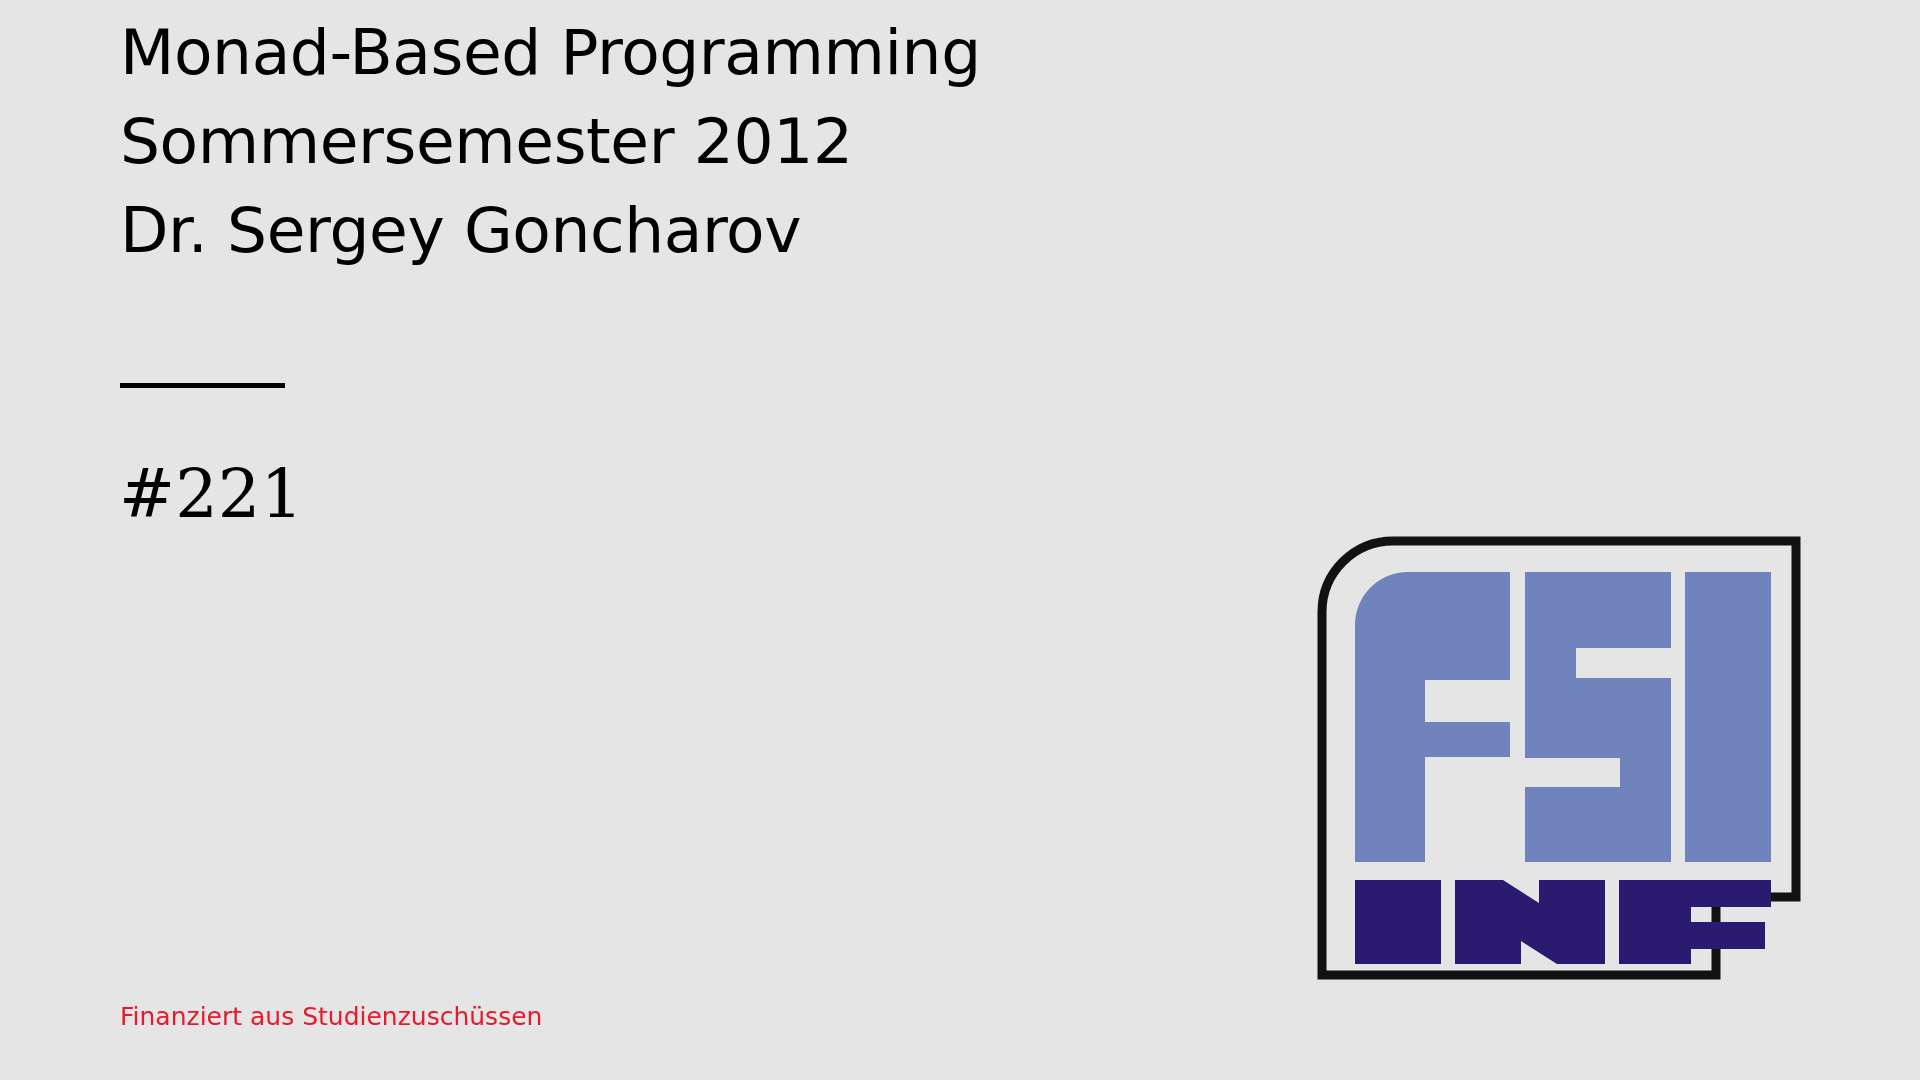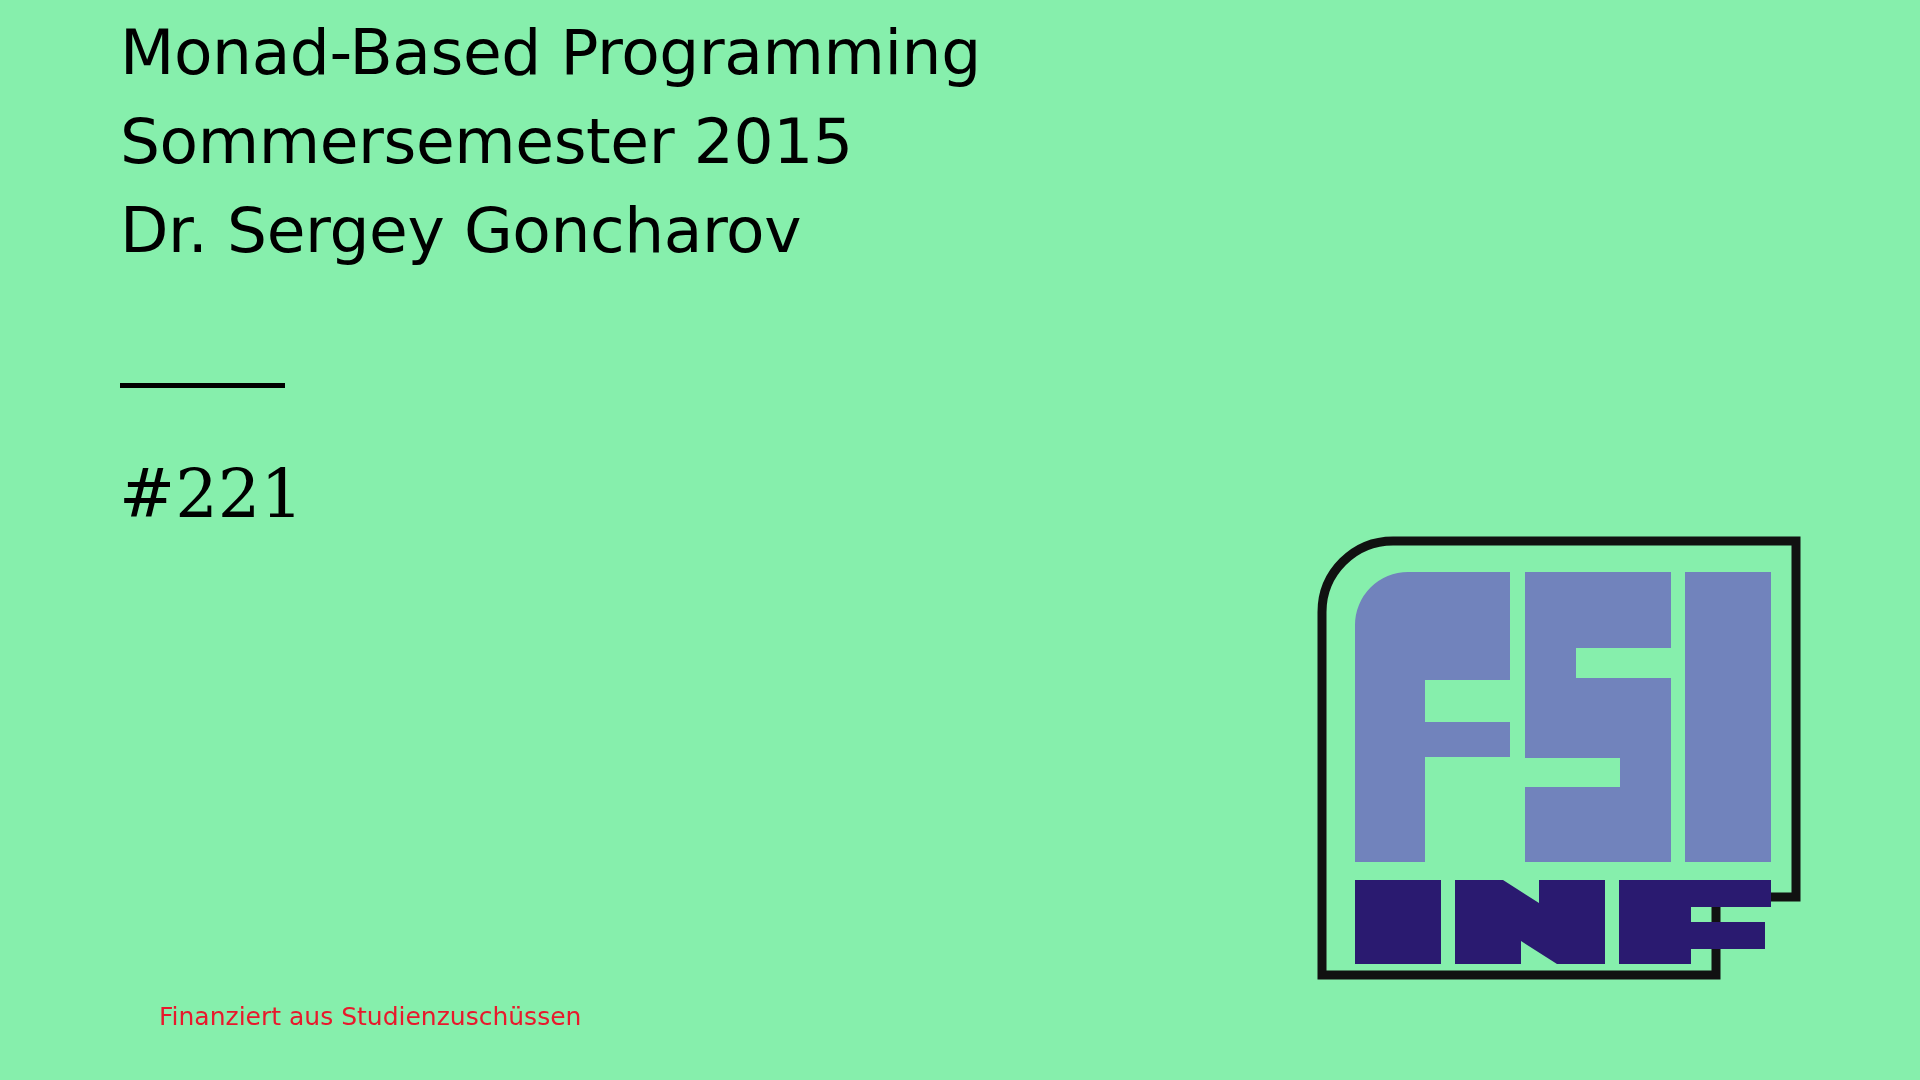--- a/index.html
+++ b/index.html
@@ -6,21 +6,21 @@
   html, body {
     margin: 0;
     padding: 0;
     background: #ffffff;
   }
 
   #slide {
     position: relative;
     width: 1920px;
     height: 1080px;
-    background: #86efac;
+    background: #e5e5e5;
     overflow: hidden;
     font-family: "DejaVu Sans", "Liberation Sans", sans-serif;
   }
 
   
   .title-block {
     position: absolute;
     left: 120px;
     top: 8px;
     width: 1100px;
@@ -62,21 +62,20 @@
   
   .footer-note {
     position: absolute;
     left: 120px;
     top: 1001px;
     font-family: "DejaVu Sans", "Liberation Sans", sans-serif;
     font-size: 25px;
     line-height: 32px;
     color: #E8192C;
     white-space: nowrap;
-    margin-left: 39px;
   }
 
   
   .logo-wrap {
     position: absolute;
     left: 1313px;
     top: 532px;
     width: 492px;
     height: 452px;
   }
@@ -87,21 +86,21 @@
     height: 100%;
   }
 </style>
 </head>
 <body>
 
 <div id="slide">
 
   <div class="title-block">
     <div class="title-line">Monad-Based Programming</div>
-    <div class="title-line">Sommersemester 2015</div>
+    <div class="title-line">Sommersemester 2012</div>
     <div class="title-line">Dr. Sergey Goncharov</div>
   </div>
 
   <div class="rule"></div>
 
   <div class="slide-number">#221</div>
 
   <div class="footer-note">Finanziert aus Studienzuschüssen</div>
 
   <div class="logo-wrap">

